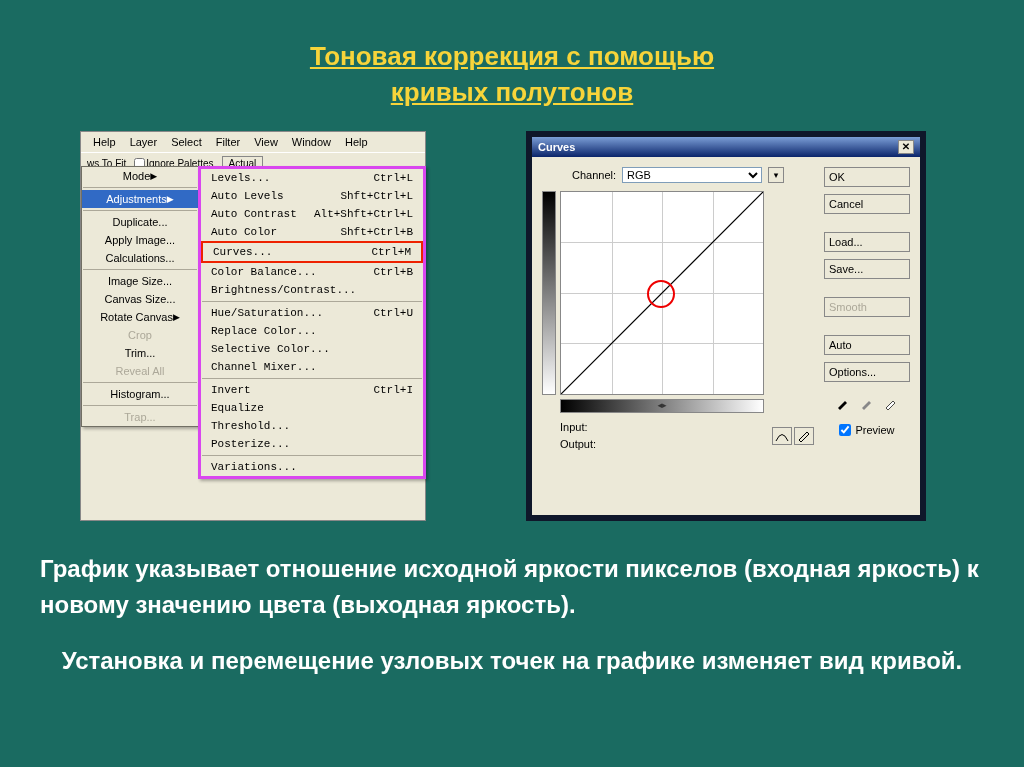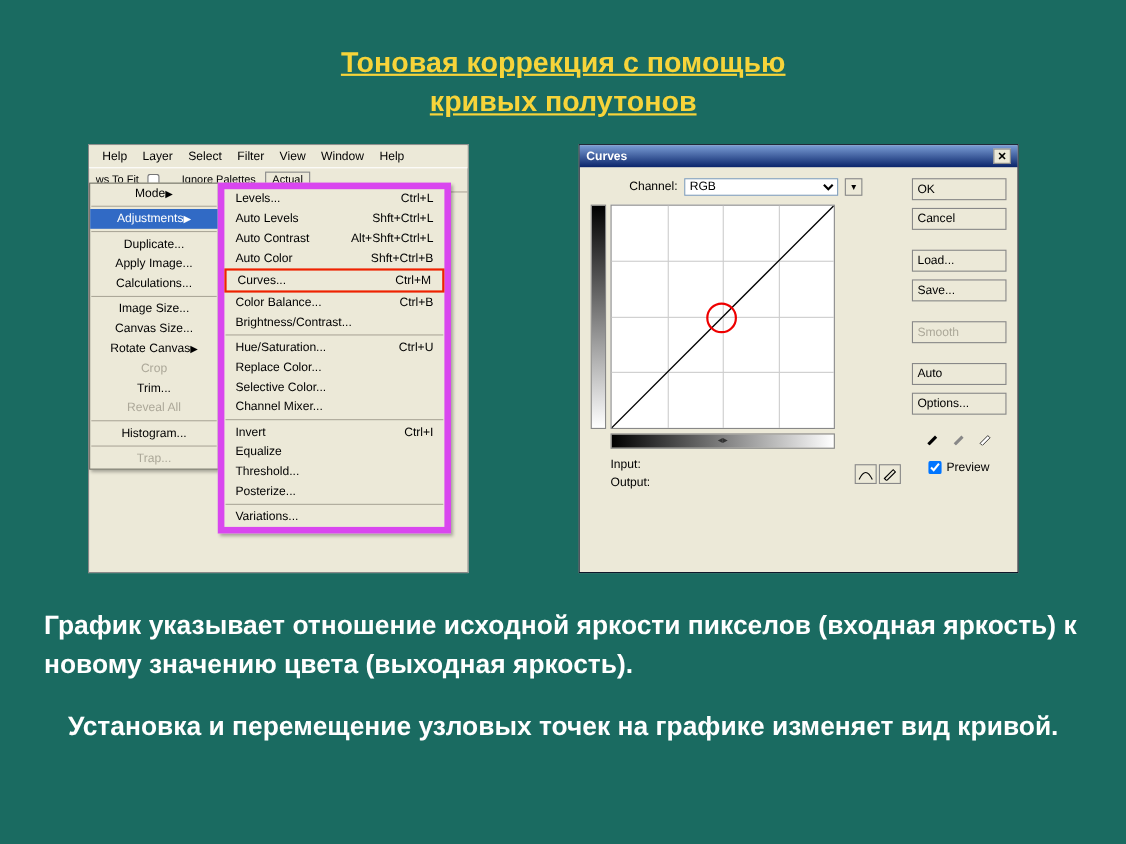--- a/index.html
+++ b/index.html
@@ -73,42 +73,43 @@
     align-items: center;
     font-size: 11px;
   }
   .dropdown .sep { border-top: 1px solid #aca899; margin: 2px 1px; }
   .dropdown .mi.hi { background: #316ac5; color: #fff; }
   .dropdown .mi.disabled { color: #aca899; }
   .submenu {
     position: absolute;
     left: 117px;
     top: 34px;
-    width: 212px;
-    background: #ece9d8;
-    border: 6px solid #d946ef;
+    width: 228px;
+    background: #ece9d8;
+    border: 3px solid #d946ef;
     box-shadow: 2px 2px 3px rgba(0,0,0,.3);
+    font-family: Liberation Mono, monospace;
   }
   .submenu .si {
     padding: 3px 10px;
     display: flex;
     justify-content: space-between;
     font-size: 11px;
   }
   .submenu .sep { border-top: 1px solid #aca899; margin: 2px 1px; }
   .submenu .box-hi { border: 2px solid #e20; padding:0; }
   .arrow { font-size: 9px; }
-  .chk { display:inline-flex; align-items:center; gap:20px;}
+  .chk { display:inline-flex; align-items:center; gap:1px;}
   .chk input { width:11px; height:11px; }
   .btn-actual { background:#ece9d8; border:1px solid #888; padding:1px 6px; font-size:10px;}
   
   .curves {
     width: 400px;
     background: #ece9d8;
-    border: 1px solid #0f172a;
+    border: 6px solid #0f172a;
     font-size: 11px;
     position: relative;
   }
   .curves .tbar {
     background: linear-gradient(#7b9ed6, #0a246a);
     color: #fff;
     padding: 3px 6px;
     display: flex;
     justify-content: space-between;
     align-items: center;

